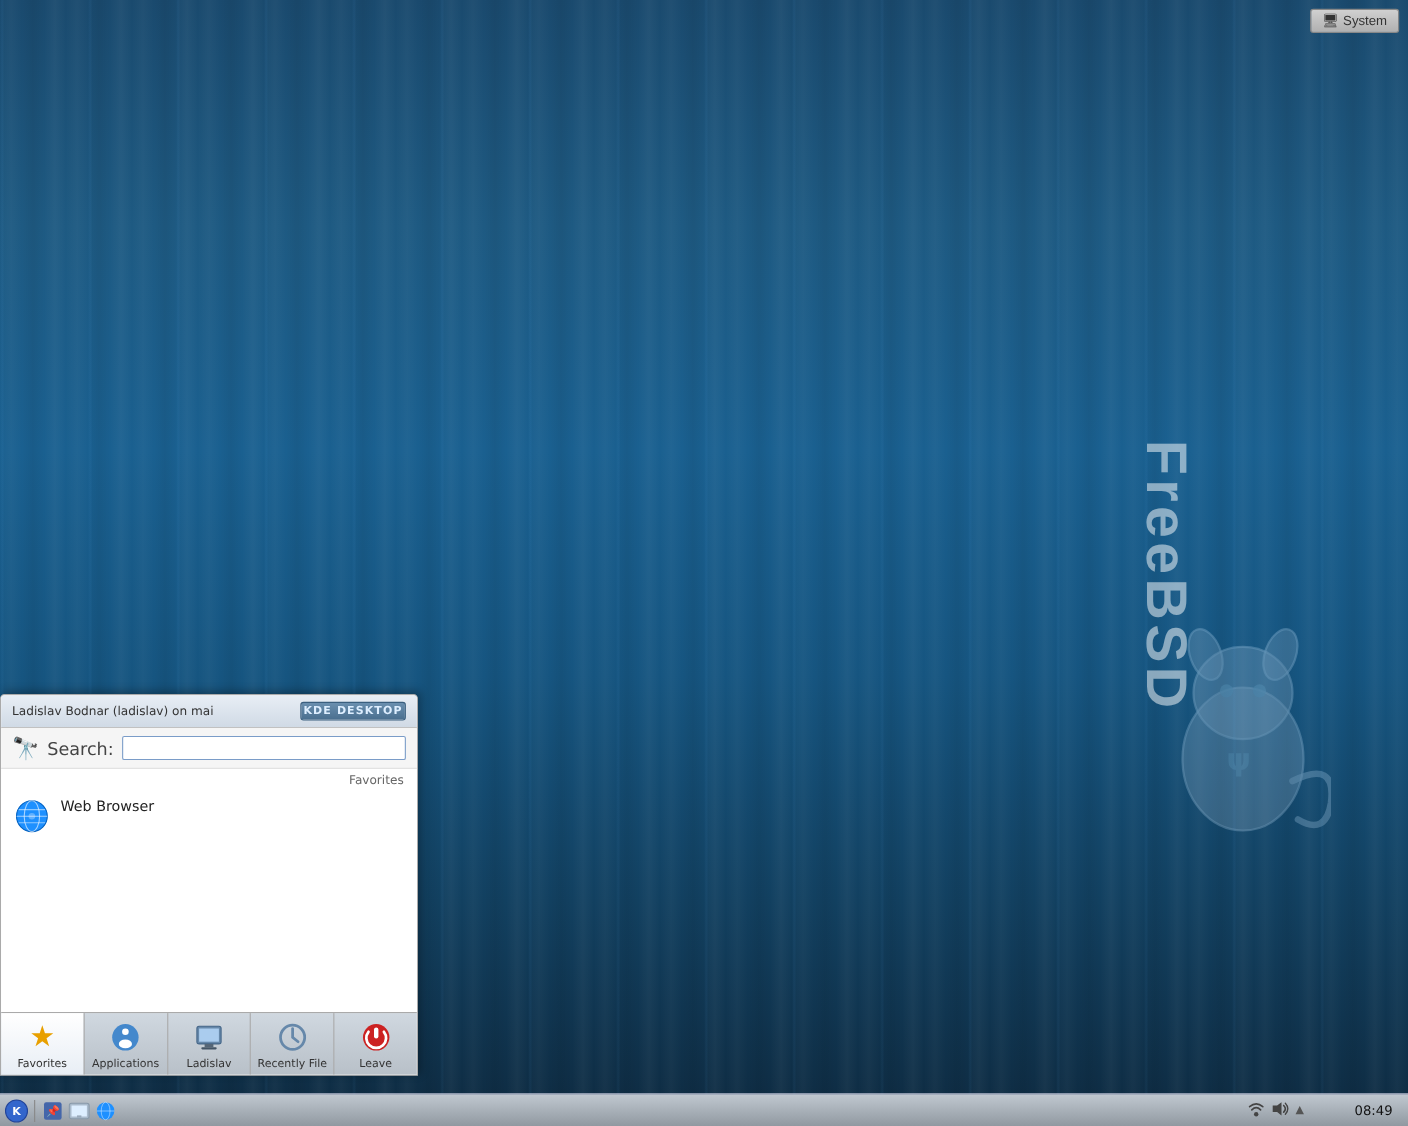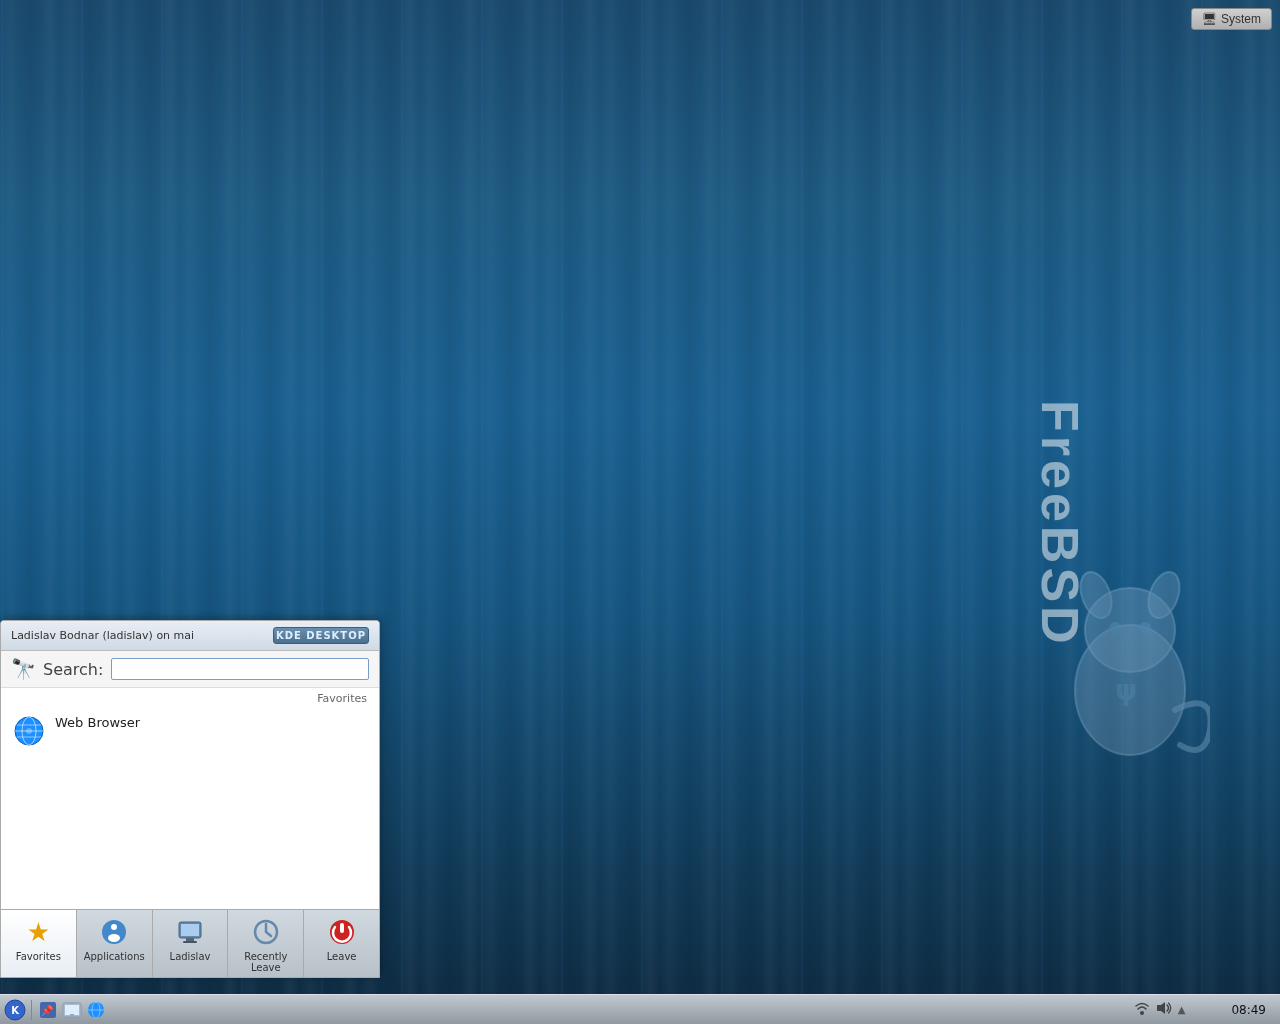--- a/index.html
+++ b/index.html
@@ -411,21 +411,21 @@
         <span class="menu-tab-label">Ladislav</span>
       </div>
 
       <div class="menu-tab">
         <div class="menu-tab-icon">
           <svg width="28" height="28" viewBox="0 0 28 28">
             <circle cx="14" cy="14" r="11" fill="none" stroke="#6688aa" stroke-width="2.5"></circle>
             <polyline points="14,6 14,14 19,18" fill="none" stroke="#6688aa" stroke-width="2.5" stroke-linecap="round"></polyline>
           </svg>
         </div>
-        <span class="menu-tab-label">Recently Leave</span>
+        <span class="menu-tab-label">Recently File</span>
       </div>
 
       <div class="menu-tab">
         <div class="menu-tab-icon">
           <svg width="28" height="28" viewBox="0 0 28 28">
             <circle cx="14" cy="14" r="12" fill="#cc2222"></circle>
             <rect x="12" y="5" width="4" height="10" rx="2" fill="white"></rect>
             <path d="M 7,9 A 9,9 0 1 0 21,9" fill="none" stroke="white" stroke-width="2.5" stroke-linecap="round"></path>
           </svg>
         </div>

